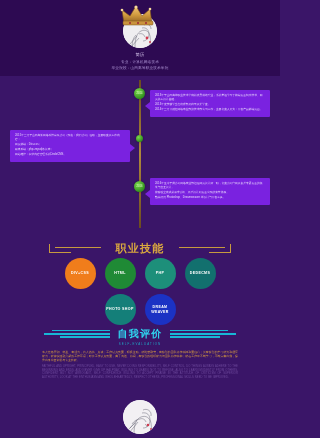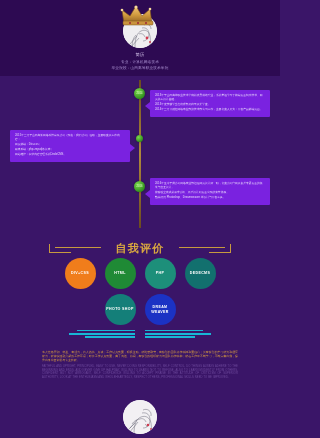--- a/index.html
+++ b/index.html
@@ -234,21 +234,21 @@
     <p>能够独立完成从需求分析、原型设计到页面实现的完整流程。</p>
     <p>熟练使用 Photoshop、Dreamweaver 等设计与开发工具。</p>
   </div>
 
   <div class="sec-gold">
     <span class="gold-orn l">
       <i class="cap"></i>
         <i class="bar"></i>
         <i class="foot"></i>
     </span>
-    <span class="gold-title">自我评价</span>
+    <span class="gold-title">职业技能</span>
     <span class="gold-orn r">
       <i class="cap"></i>
         <i class="bar"></i>
         <i class="foot"></i>
     </span>
   </div>
 
   <div class="skills">
     <div class="skill-row r1">
       <div class="skill" style="background:#f07d1b">DIV+CSS</div>
@@ -261,20 +261,24 @@
       <div class="skill" style="background:#1b32c4">DREAM WEAVER</div>
     </div>
   </div>
 
   <div class="sec-cyan">
     <span class="cy-orn l">
         <i></i>
         <i></i>
         <i></i>
       </span>
+    <span class="cyan-center">
+      <span class="cyan-title">自我评价</span>
+      <span class="cyan-sub" style="display:block">SELF-EVALUATION</span>
+    </span>
     <span class="cy-orn r">
         <i></i>
         <i></i>
         <i></i>
       </span>
   </div>
 
   <div class="eval">
     <p class="zh">本人性格开朗、稳重、有活力，待人热情、真诚；工作认真负责，积极主动，能吃苦耐劳，有较强的团队协作精神和责任心；具有较强的学习能力和适应能力，能够快速融入新的工作环境；对待工作认真负责，善于沟通、协调，有较强的组织能力与团队协作精神；能在工作中不断学习，不断完善自我，提升自身综合素质与专业技能。</p>
     <p class="en">FAITHFUL AND UPRIGHT, PRINCIPLED, EASY TO USE, NEVER DOING RESPONSIBILITY, SELF CONTROL, DO THINGS ALWAYS ADHERE TO THE BEGINNING AND ENDS, AND NEVER GIVE UP HALFWAY. WILLING TO LEARN, NOT TO REFUSE, ALSO TO LEARN MODESTLY FROM OTHERS, CONFIDENT BUT NOT ARROGANT, SELF CONFIDENCE WILLING TO ACCEPT PRAISE IN THE ATTITUDE OF CRITICISM OF SUPERIOR AUTHORITY, LOOK AT THE ENTHUSIASM AND WHOLEHEARTEDLY, RESPECT OTHERS, PROFESSIONAL SKILLS NEED TO BE IMPROVED.</p>

